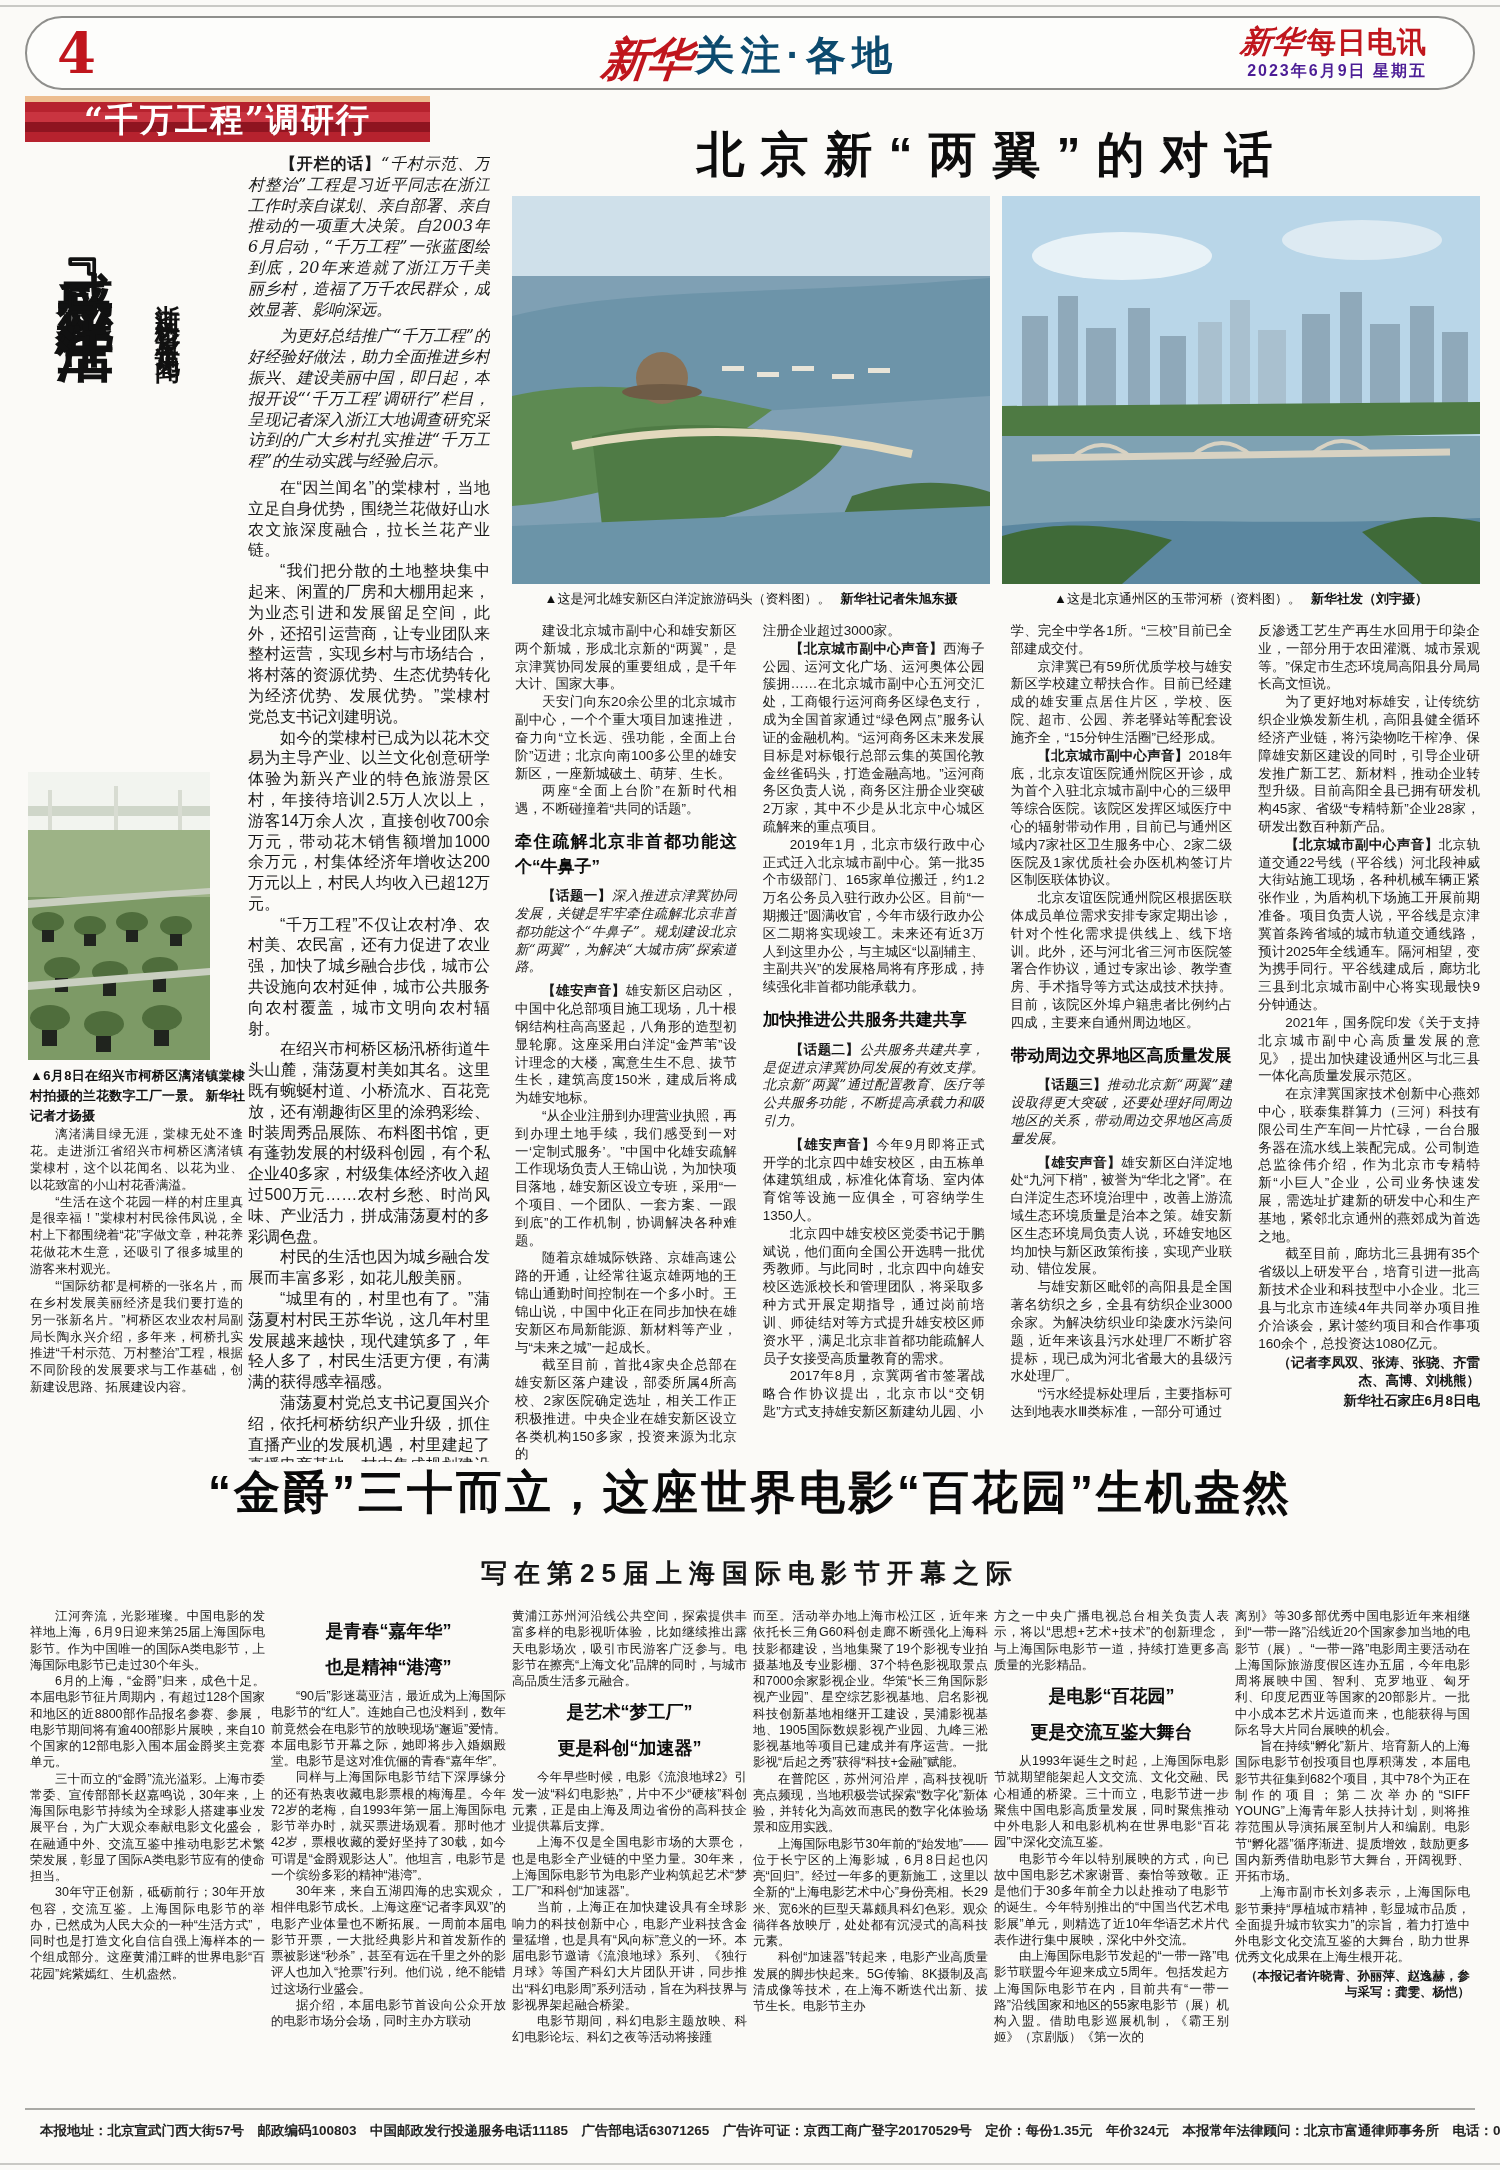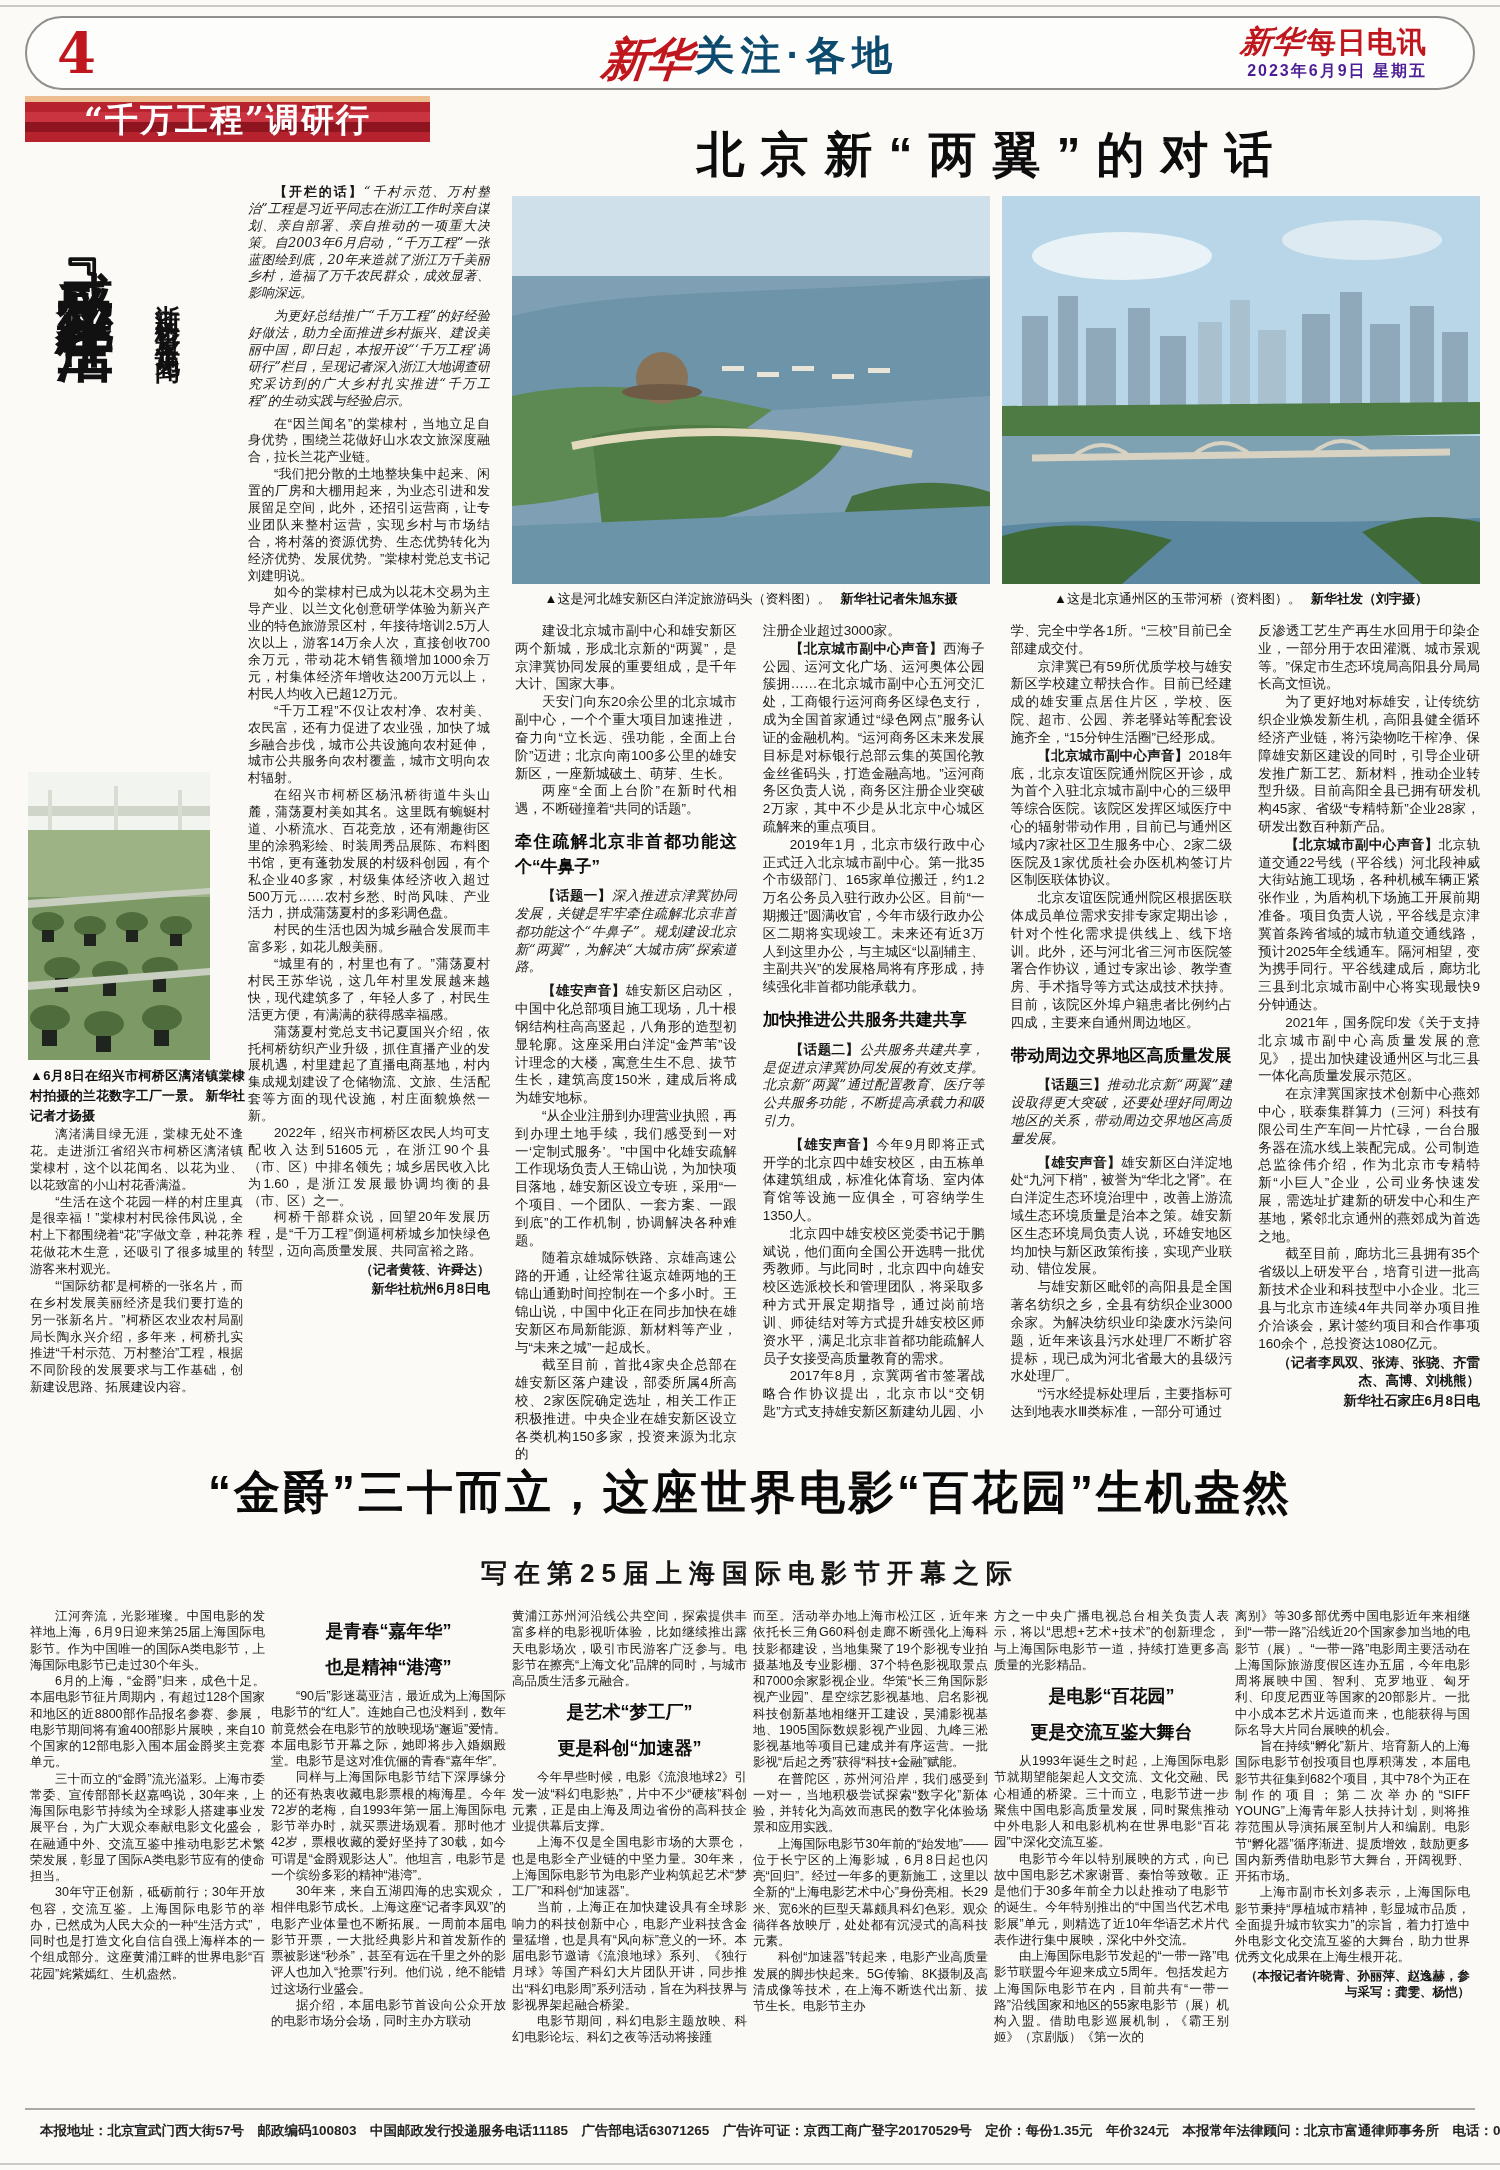--- a/index.html
+++ b/index.html
@@ -41,21 +41,21 @@
   .main-cols{position:absolute;left:515px;top:622px;width:965px;height:840px;display:flex;gap:26px;}
   .main-cols .col{flex:1;overflow:hidden;}
   
   .film-headline{position:absolute;left:30px;top:1462px;width:1440px;text-align:center;font-size:46px;font-weight:900;
     letter-spacing:3px;color:#0a0a0a;white-space:nowrap;}
   .film-subtitle{position:absolute;left:30px;top:1556px;width:1440px;text-align:center;font-size:26px;font-weight:600;letter-spacing:7px;color:#161616;}
   .film-cols{position:absolute;left:30px;top:1608px;width:1440px;height:497px;display:flex;gap:6px;}
   .film-cols .col{flex:1;overflow:hidden;}
   
   .coltext{font-size:13.5px;line-height:1.32;text-align:justify;color:#191919;}
-  .colB{font-size:13px;line-height:1.3;margin-top:30px;}
+  .colB{font-size:16px;line-height:1.3;}
   .colA{font-size:12.6px;line-height:1.34;}
   .film-cols .col{font-size:12.5px;line-height:1.3;}
   .blk{margin:0;}
   .blk-p{text-indent:2em;}
   .blk-cont{text-indent:0;}
   .blk-topic{text-indent:2em;font-family:"DejaVu Serif",serif;font-style:italic;margin:6px 0;}
   .blk-topic b,.blk-voice b{font-weight:900;font-style:normal;font-family:"Liberation Sans",sans-serif;}
   .blk-voice{text-indent:2em;}
   .blk-sub{font-weight:900;font-size:17px;line-height:1.45;text-indent:0;margin:12px 0 8px;color:#0c0c0c;}
   .film-cols .blk-sub{text-align:center;font-size:18px;margin:10px 0 8px;}
@@ -280,21 +280,21 @@
       <p class="blk blk-cont">黄浦江苏州河沿线公共空间，探索提供丰富多样的电影视听体验，比如继续推出露天电影场次，吸引市民游客广泛参与。电影节在擦亮“上海文化”品牌的同时，与城市高品质生活多元融合。</p>
       <p class="blk blk-sub">是艺术“梦工厂”</p>
       <p class="blk blk-sub">更是科创“加速器”</p>
       <p class="blk blk-p">今年早些时候，电影《流浪地球2》引发一波“科幻电影热”，片中不少“硬核”科创元素，正是由上海及周边省份的高科技企业提供幕后支撑。</p>
       <p class="blk blk-p">上海不仅是全国电影市场的大票仓，也是电影全产业链的中坚力量。30年来，上海国际电影节为电影产业构筑起艺术“梦工厂”和科创“加速器”。</p>
       <p class="blk blk-p">当前，上海正在加快建设具有全球影响力的科技创新中心，电影产业科技含金量猛增，也是具有“风向标”意义的一环。本届电影节邀请《流浪地球》系列、《独行月球》等国产科幻大片团队开讲，同步推出“科幻电影周”系列活动，旨在为科技界与影视界架起融合桥梁。</p>
       <p class="blk blk-p">电影节期间，科幻电影主题放映、科幻电影论坛、科幻之夜等活动将接踵</p>
     </div>
   <div class="col">
       <p class="blk blk-cont">而至。活动举办地上海市松江区，近年来依托长三角G60科创走廊不断强化上海科技影都建设，当地集聚了19个影视专业拍摄基地及专业影棚、37个特色影视取景点和7000余家影视企业。华策“长三角国际影视产业园”、星空综艺影视基地、启名影视科技创新基地相继开工建设，昊浦影视基地、1905国际数娱影视产业园、九峰三淞影视基地等项目已建成并有序运营。一批影视“后起之秀”获得“科技+金融”赋能。</p>
-      <p class="blk blk-p">在普陀区，苏州河沿岸，我们感受到一对一，当地积极尝试探索“数字化”新体验，并转化为高效而惠民的数字化体验场景和应用实践。</p>
+      <p class="blk blk-p">在普陀区，苏州河沿岸，高科技视听亮点频现，当地积极尝试探索“数字化”新体验，并转化为高效而惠民的数字化体验场景和应用实践。</p>
       <p class="blk blk-p">上海国际电影节30年前的“始发地”——位于长宁区的上海影城，6月8日起也闪亮“回归”。经过一年多的更新施工，这里以全新的“上海电影艺术中心”身份亮相。长29米、宽6米的巨型天幕颇具科幻色彩。观众徜徉各放映厅，处处都有沉浸式的高科技元素。</p>
       <p class="blk blk-p">科创“加速器”转起来，电影产业高质量发展的脚步快起来。5G传输、8K摄制及高清成像等技术，在上海不断迭代出新、拔节生长。电影节主办</p>
     </div>
   <div class="col">
       <p class="blk blk-cont">方之一中央广播电视总台相关负责人表示，将以“思想+艺术+技术”的创新理念，与上海国际电影节一道，持续打造更多高质量的光影精品。</p>
       <p class="blk blk-sub">是电影“百花园”</p>
       <p class="blk blk-sub">更是交流互鉴大舞台</p>
       <p class="blk blk-p">从1993年诞生之时起，上海国际电影节就期望能架起人文交流、文化交融、民心相通的桥梁。三十而立，电影节进一步聚焦中国电影高质量发展，同时聚焦推动中外电影人和电影机构在世界电影“百花园”中深化交流互鉴。</p>
       <p class="blk blk-p">电影节今年以特别展映的方式，向已故中国电影艺术家谢晋、秦怡等致敬。正是他们于30多年前全力以赴推动了电影节的诞生。今年特别推出的“中国当代艺术电影展”单元，则精选了近10年华语艺术片代表作进行集中展映，深化中外交流。</p>
       <p class="blk blk-p">由上海国际电影节发起的“一带一路”电影节联盟今年迎来成立5周年。包括发起方上海国际电影节在内，目前共有“一带一路”沿线国家和地区的55家电影节（展）机构入盟。借助电影巡展机制，《霸王别姬》（京剧版）《第一次的</p>

